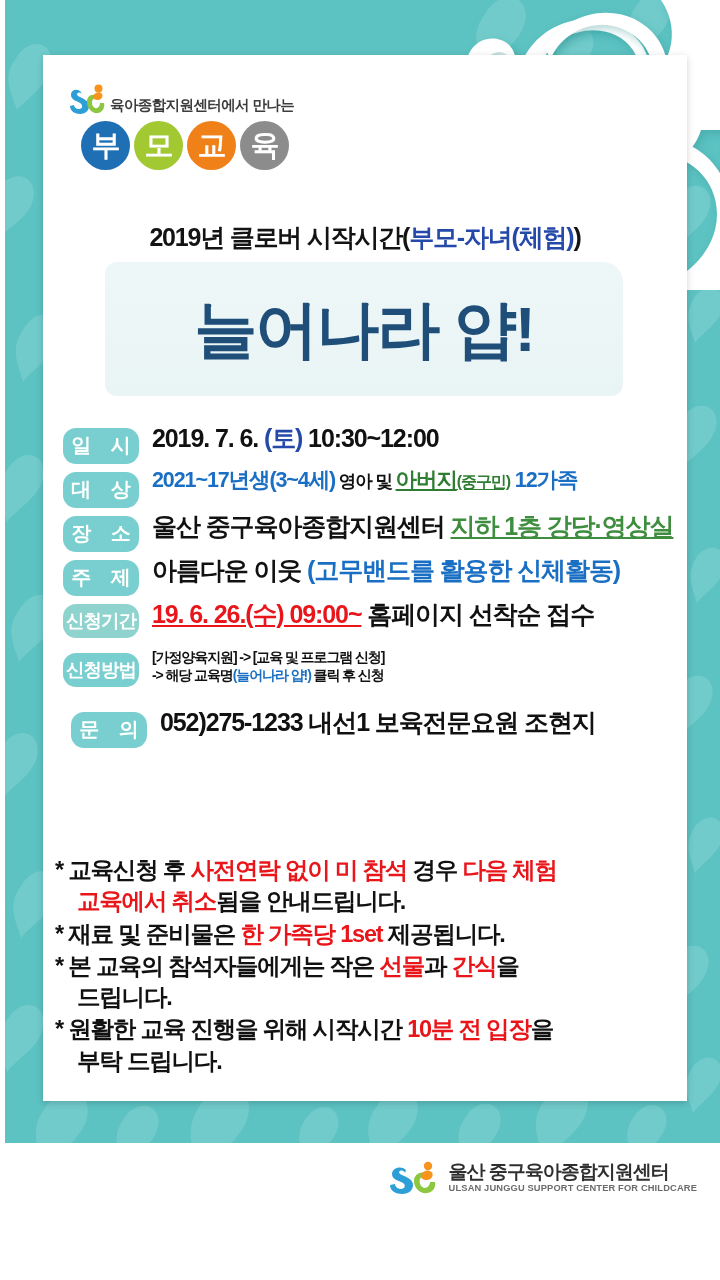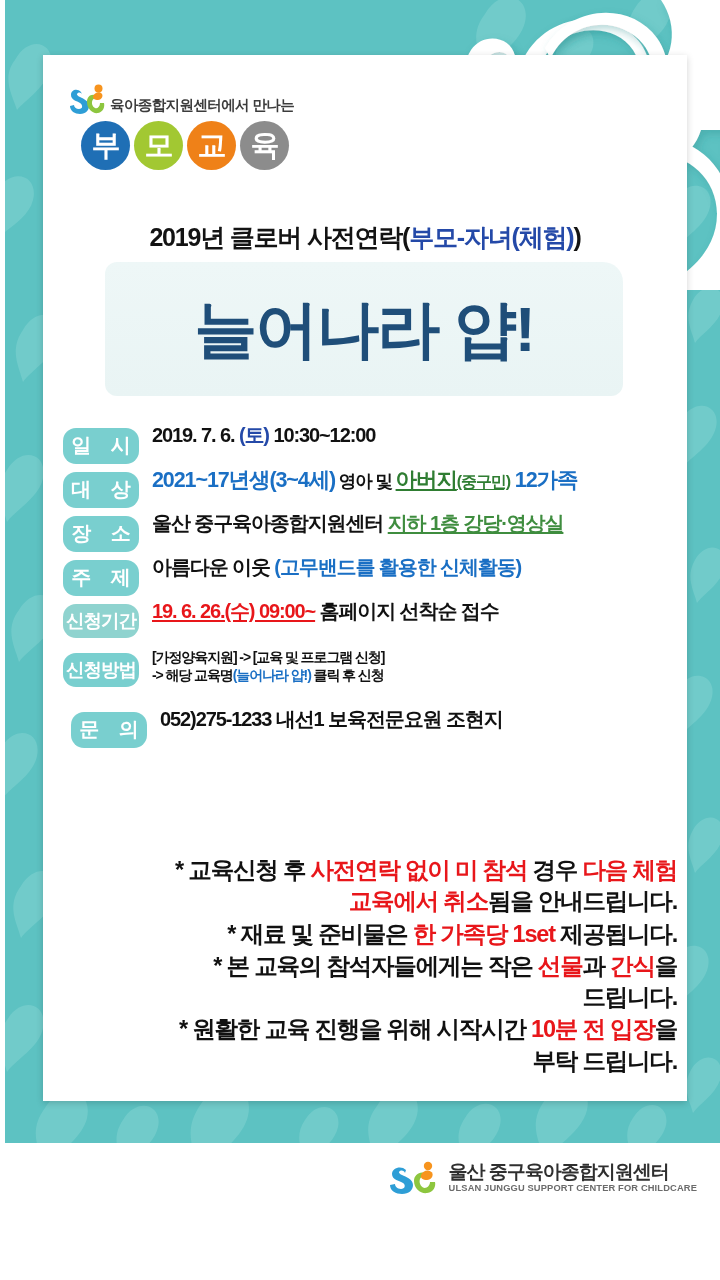--- a/index.html
+++ b/index.html
@@ -82,41 +82,41 @@
     letter-spacing:-.5px;
     text-align:center;
     padding:4px 0 5px;
     margin-top:5px;
   }
   .badge.w4{width:76px;letter-spacing:7px;text-indent:7px;}
   .badge.w5{width:76px;font-size:18.5px;letter-spacing:-1px;}
   .badge.pink{background:#8fd3cf;}
   .rv{
     padding-left:13px;
-    font-size:20px;font-weight:700;color:#111111;
+    font-size:25px;font-weight:700;color:#111111;
     letter-spacing:-1.1px;line-height:1.22;
     white-space:nowrap;
   }
   .rv.sm{font-size:21.5px;}
   .rv.sm2{font-size:14px;line-height:1.3;white-space:normal;}
   .blue{color:#2449a8;}
   .blue2{color:#1a6fc4;}
   .green{color:#2f7d32;}
   .green2{color:#3f8d3f;}
   .red{color:#e8161a;}
   .tiny{font-size:16px;}
   .tiny2{font-size:17.5px;}
   .u{text-decoration:underline;text-underline-offset:2px;}
   
   .notes{
     position:absolute;left:12px;top:800px;width:622px;
     font-size:23.5px;font-weight:700;color:#111;
     letter-spacing:-1.2px;line-height:1.33;
   }
-  .note{margin-bottom:1px;text-align:right;}
+  .note{margin-bottom:1px;}
   .note .ind{display:inline-block;}
   
   .footer{
     position:absolute;left:0;top:1143px;width:720px;height:137px;
     background:#ffffff;
   }
   .foot-inner{
     position:absolute;right:28px;top:18px;
     display:flex;align-items:center;gap:9px;
   }
@@ -309,21 +309,21 @@
         </div>
         <div class="logo-circles">
           <span class="lc" style="background:#1f6fb5">부</span>
           <span class="lc" style="background:#a2c832">모</span>
           <span class="lc" style="background:#ef8118">교</span>
           <span class="lc" style="background:#8c8c8c">육</span>
         </div>
       </div>
 
       <div class="sub-head">
-        <span>2019년 클로버 사전연락(</span><span class="blue">부모-자녀(체험)</span><span>)</span>
+        <span>2019년 클로버 시작시간(</span><span class="blue">부모-자녀(체험)</span><span>)</span>
       </div>
 
       <div class="title-box">
         <span class="t">늘어나라 얍!</span>
       </div>
 
       <div class="rows">
 
         <div class="row">
           <span class="badge w4">일 시</span>

